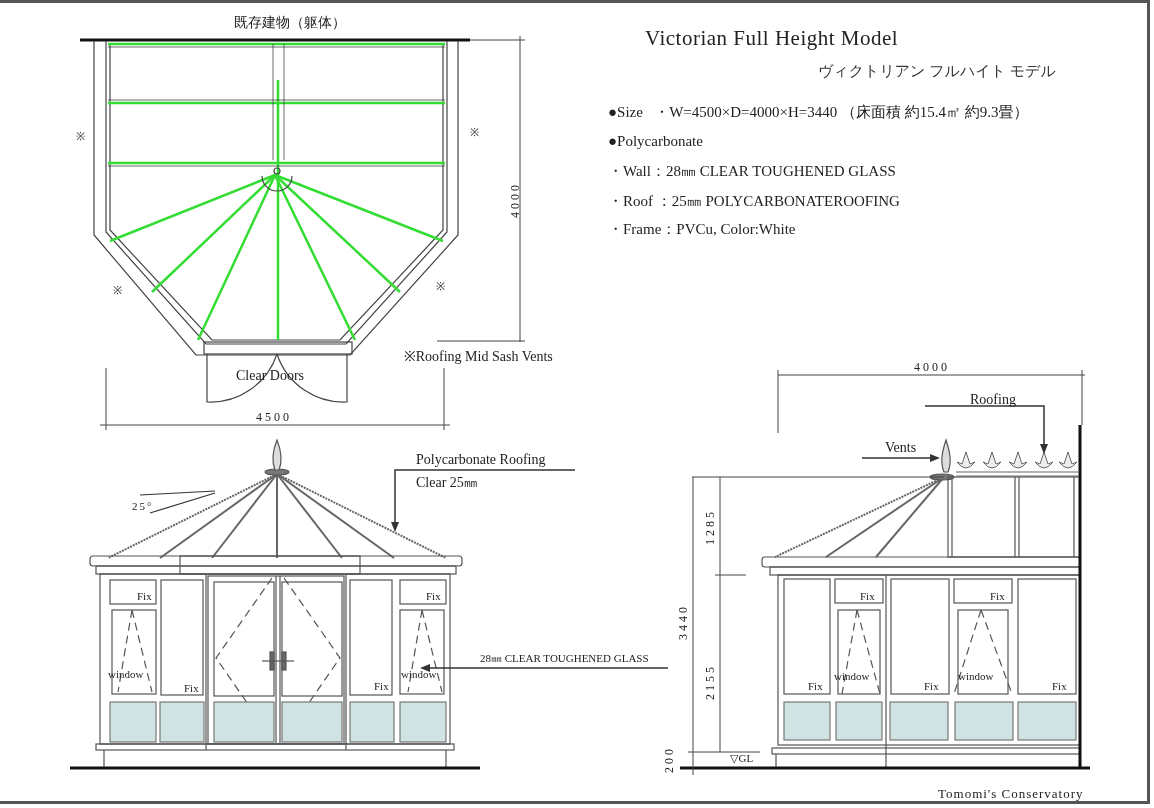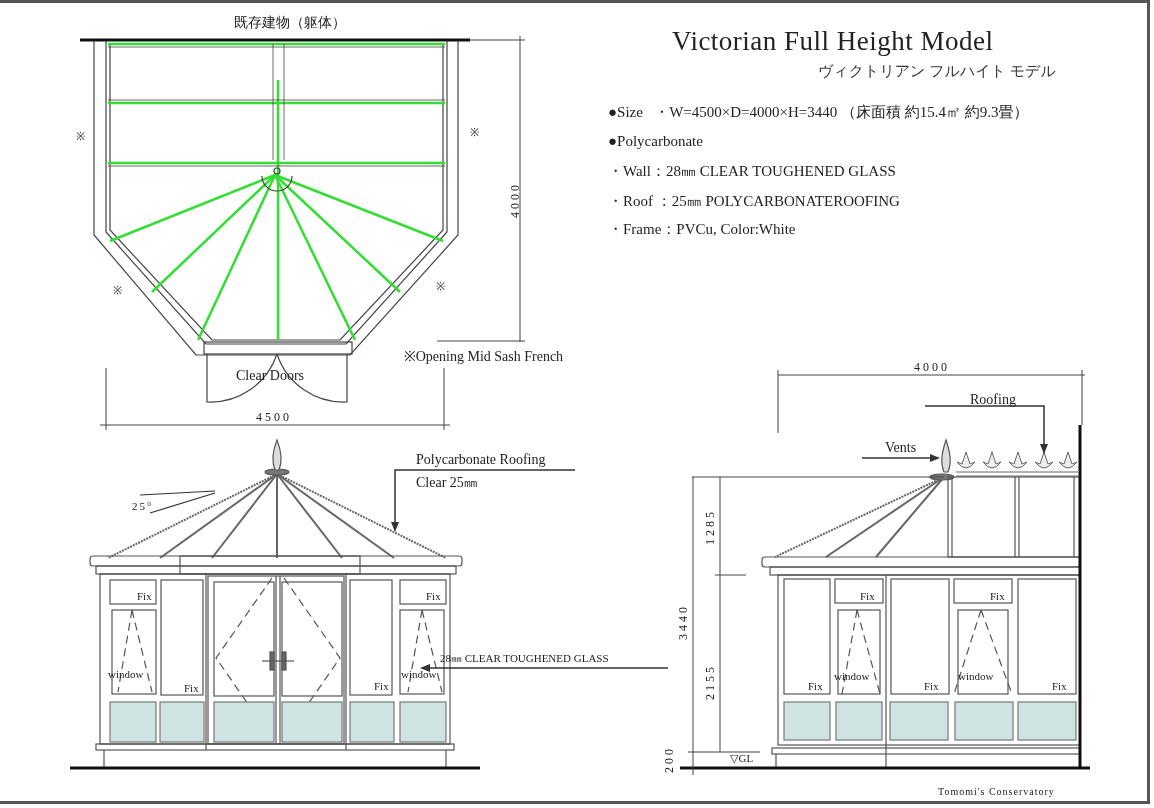--- a/index.html
+++ b/index.html
@@ -1,20 +1,20 @@
 <!DOCTYPE html>
 <html><head>
 <meta charset="utf-8">
 <style>
   html,body{margin:0;padding:0;background:#fff;}
   body{width:1154px;height:808px;position:relative;overflow:hidden;font-family:"DejaVu Serif","Liberation Serif",serif;color:#222;}
   .frame{position:absolute;left:0;top:0;width:1150px;height:804px;border-top:3px solid #555;border-right:3px solid #555;border-bottom:3px solid #555;box-sizing:border-box;}
   svg{position:absolute;left:0;top:0;}
   .txt{position:absolute;white-space:nowrap;font-family:"Liberation Serif","DejaVu Serif",serif;color:#222;}
-  .title{left:645px;top:26px;font-size:27px;letter-spacing:0.5px;margin-left:27px;}
+  .title{left:645px;top:26px;font-size:21px;letter-spacing:0.5px;}
   .subtitle{left:818px;top:62px;font-size:15px;color:#333;}
   .spec{left:608px;font-size:15px;font-family:Liberation Serif, serif;}
   .lbl{font-size:14px;margin-left:12px;}
   .small{font-size:11px;}
   .dim{font-size:12px;letter-spacing:3px;}
   .vert{transform-origin:left top;transform:rotate(-90deg);}
 </style>
 </head>
 <body>
 
@@ -216,29 +216,29 @@
 <div class="txt spec" style="top:133px">●Polycarbonate</div>
 <div class="txt spec" style="top:162px">・Wall：28㎜ CLEAR TOUGHENED GLASS</div>
 <div class="txt spec" style="top:192px">・Roof ：25㎜ POLYCARBONATEROOFING</div>
 <div class="txt spec" style="top:220px">・Frame：PVCu, Color:White</div>
 
 <div class="txt lbl" style="left:222px;top:14px">既存建物（躯体）</div>
 <div class="txt small" style="left:76px;top:128px">※</div>
 <div class="txt small" style="left:470px;top:124px">※</div>
 <div class="txt small" style="left:113px;top:282px">※</div>
 <div class="txt small" style="left:436px;top:278px">※</div>
-<div class="txt lbl" style="left:392px;top:346px">※Opening Mid Sash French</div>
+<div class="txt lbl" style="left:392px;top:346px">※Roofing Mid Sash Vents</div>
 <div class="txt lbl" style="left:224px;top:368px">Clear Doors</div>
 <div class="txt dim" style="left:256px;top:410px">4500</div>
 <div class="txt dim vert" style="left:508px;top:218px">4000</div>
 
 <div class="txt lbl" style="left:404px;top:452px">Polycarbonate Roofing</div>
 <div class="txt lbl" style="left:404px;top:474px">Clear 25㎜</div>
 <div class="txt small" style="left:132px;top:500px;letter-spacing:2px">25°</div>
-<div class="txt small" style="left:440px;top:651px">28㎜ CLEAR TOUGHENED GLASS</div>
+<div class="txt small" style="left:480px;top:651px">28㎜ CLEAR TOUGHENED GLASS</div>
 <div class="txt small" style="left:137px;top:590px">Fix</div>
 <div class="txt small" style="left:426px;top:590px">Fix</div>
 <div class="txt small" style="left:184px;top:682px">Fix</div>
 <div class="txt small" style="left:374px;top:680px">Fix</div>
 <div class="txt small" style="left:108px;top:668px">window</div>
 <div class="txt small" style="left:401px;top:668px">window</div>
 
 <div class="txt dim" style="left:914px;top:360px">4000</div>
 <div class="txt lbl" style="left:958px;top:392px">Roofing</div>
 <div class="txt lbl" style="left:873px;top:440px">Vents</div>
@@ -248,13 +248,13 @@
 <div class="txt dim vert" style="left:662px;top:773px">200</div>
 <div class="txt small" style="left:730px;top:752px">▽GL</div>
 <div class="txt small" style="left:860px;top:590px">Fix</div>
 <div class="txt small" style="left:990px;top:590px">Fix</div>
 <div class="txt small" style="left:808px;top:680px">Fix</div>
 <div class="txt small" style="left:924px;top:680px">Fix</div>
 <div class="txt small" style="left:1052px;top:680px">Fix</div>
 <div class="txt small" style="left:834px;top:670px">window</div>
 <div class="txt small" style="left:958px;top:670px">window</div>
 
-<div class="txt" style="left:938px;top:786px;font-size:10px;letter-spacing:1px">Tomomi's Conservatory</div>
+<div class="txt" style="left:938px;top:786px;font-size:13px;letter-spacing:1px">Tomomi's Conservatory</div>
 
 </body></html>

